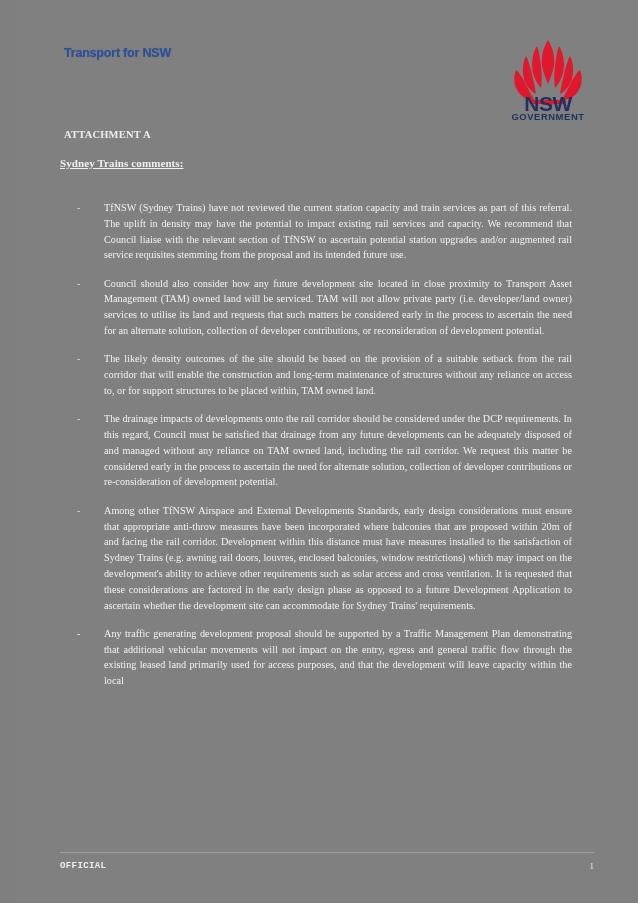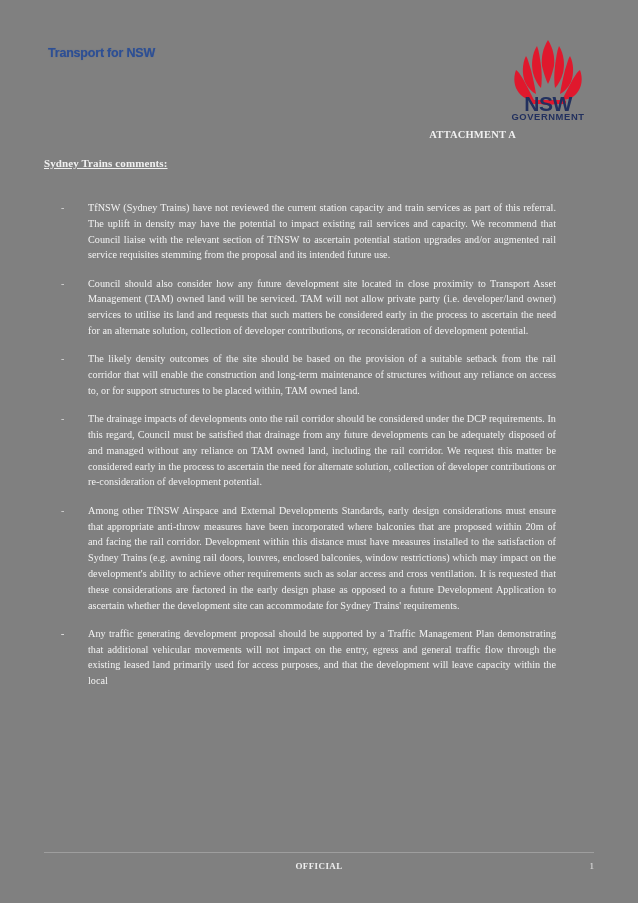--- a/index.html
+++ b/index.html
@@ -14,20 +14,21 @@
     position: relative;
     font-family: "Liberation Serif", serif;
     color: #f2f2f2;
     overflow: hidden;
   }
 
   .page {
     position: absolute;
     inset: 0;
     background: #808080;
+    margin-left: 16px;
   }
 
   
   .header {
     position: absolute;
     top: 0;
     left: 0;
     right: 0;
     height: 120px;
   }
@@ -54,21 +55,21 @@
     line-height: 0;
   }
   .nsw-logo svg { display: block; }
 
   
   .attachment-line {
     position: absolute;
     left: 48px;
     right: 122px;
     top: 129px;
-    text-align: right;
+    text-align: left;
     font-family: "Liberation Serif", serif;
     font-size: 10.5px;
     font-weight: bold;
     letter-spacing: 0.2px;
     color: #efefef;
   }
 
   
   .section-heading {
     position: absolute;
@@ -131,25 +132,25 @@
     margin: 0 0 8px 0;
   }
   .footer-row {
     position: relative;
     height: 16px;
   }
   .footer-classification {
     position: absolute;
     left: 0;
     right: 0;
-    text-align: center;
     font-size: 9px;
     font-weight: bold;
     letter-spacing: 0.4px;
     color: #efefef;
+    font-family: Liberation Mono, monospace;
   }
   .footer-page-number {
     position: absolute;
     right: 0;
     top: 0;
     font-size: 9px;
     color: #e8e8e8;
   }
 </style>
 </head>

